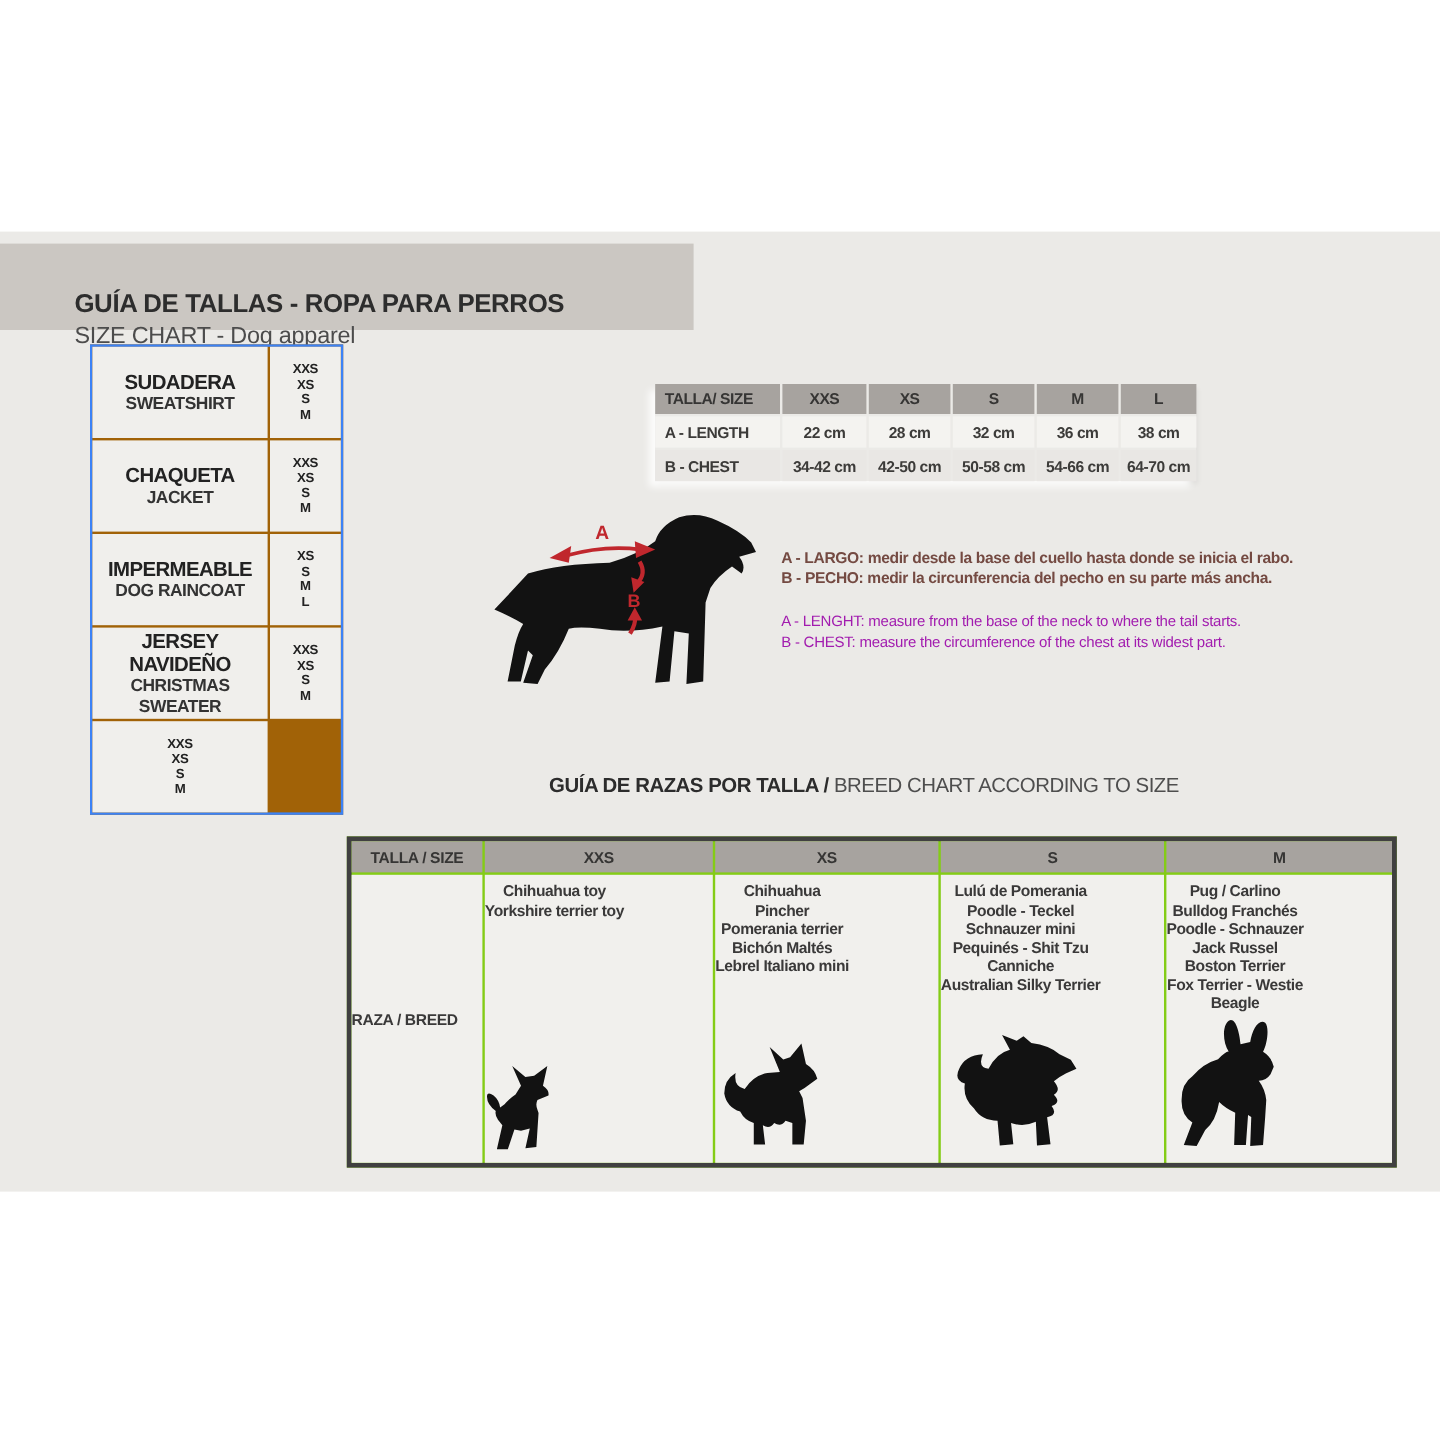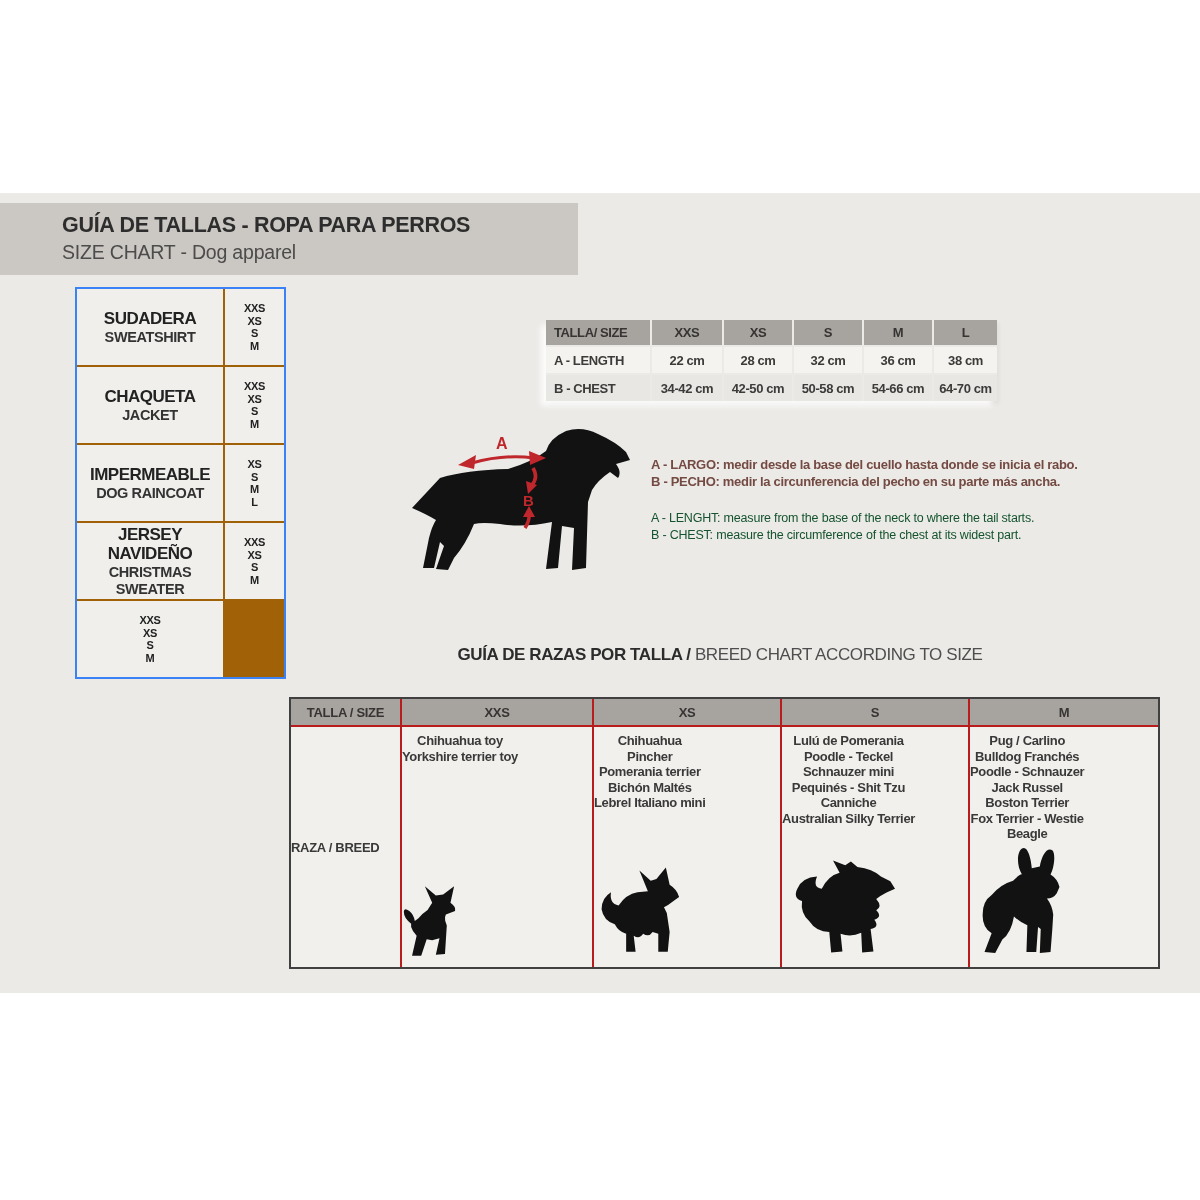--- a/index.html
+++ b/index.html
@@ -4,21 +4,21 @@
 <style>
   * { margin:0; padding:0; box-sizing:border-box; }
   html,body { background:#ffffff; }
   body { font-family:"Liberation Sans", sans-serif; }
   #page { position:relative; width:1200px; height:1200px; background:#ffffff; overflow:hidden; }
 
   .content-band { position:absolute; left:0; top:193px; width:1200px; height:800px; background:#ebeae7; }
 
   
   .header-bar { position:absolute; left:0; top:203px; width:578px; height:72px; background:#cbc7c2; padding:10px 0 0 62px; }
-  .header-title { font-size:21.5px; font-weight:bold; letter-spacing:-0.3px; color:#2d2d2d; }
+  .header-title { font-size:21.5px; font-weight:bold; letter-spacing:-0.3px; color:#2d2d2d;margin-top:28px; }
   .header-sub { font-size:19.5px; font-weight:normal; letter-spacing:-0.2px; color:#4c4c4c; margin-top:3px; }
 
   
   .product-table { position:absolute; left:75px; top:287px; display:grid;
     grid-template-columns:146px 59px; grid-auto-rows:76px; gap:2px;
     background:#a16207; border:2px solid #3b82f6; }
   .p-cell { background:#f0efec; display:flex; flex-direction:column; align-items:center; justify-content:center; text-align:center; }
   .p-name { font-size:17px; font-weight:800; letter-spacing:-0.5px; color:#222; line-height:19px; }
   .p-name-en { font-size:14.5px; font-weight:600; letter-spacing:-0.4px; color:#333; line-height:17px; margin-top:1px;text-align:center; }
   .p-size { font-size:11px; font-weight:800; letter-spacing:-0.3px; color:#222; line-height:12.5px; }
@@ -34,33 +34,33 @@
   .s-rowA { background:#f4f3f0; }
   .s-rowB { background:#e9e7e4; }
   .s-label { justify-content:flex-start; padding-left:8px; }
 
   
   .dog-diagram { position:absolute; left:396px; top:422px; }
 
   
   .notes-es { position:absolute; left:651px; top:457px; color:#744a42; font-size:13px;
     font-weight:600; letter-spacing:-0.3px; line-height:16.5px; }
-  .notes-en { position:absolute; left:651px; top:510px; color:#14532d; font-size:12.5px;
+  .notes-en { position:absolute; left:651px; top:510px; color:#a21caf; font-size:12.5px;
     font-weight:500; letter-spacing:-0.2px; line-height:16.5px; }
 
   
   .breed-heading { position:absolute; left:290px; top:645px; width:860px; text-align:center;
     font-size:17px; letter-spacing:-0.4px; white-space:nowrap; }
   .bh-es { font-weight:800; color:#2c2c2c; }
   .bh-en { font-weight:400; color:#4e4e4e; }
 
   
   .breed-table { position:absolute; left:289px; top:697px; display:grid;
     grid-template-columns:109px 190px 186px 186px 188px;
-    grid-template-rows:26px 240px; gap:2px; background:#b91c1c; border:2px solid #404040; }
+    grid-template-rows:26px 240px; gap:2px; background:#84cc16; border:4px solid #404040; }
   .b-cell-head { background:#a7a39f; display:flex; align-items:center; justify-content:center;
     font-size:13px; font-weight:800; letter-spacing:-0.3px; color:#363534; }
   .b-cell-body { background:#f1f0ed; display:flex; flex-direction:column; align-items:flex-start; }
   .b-rowlabel { justify-content:center; font-size:13px; font-weight:800; letter-spacing:-0.3px; color:#3a3939; }
   .breed-list { padding-top:6px; text-align:center; }
   .breed-line { font-size:13px; font-weight:700; letter-spacing:-0.35px; color:#3a3939; line-height:15.5px; }
   .dog-slot { margin-top:auto; margin-bottom:6px; display:flex; align-items:flex-end; justify-content:center; }
 </style>
 </head>
 <body>

